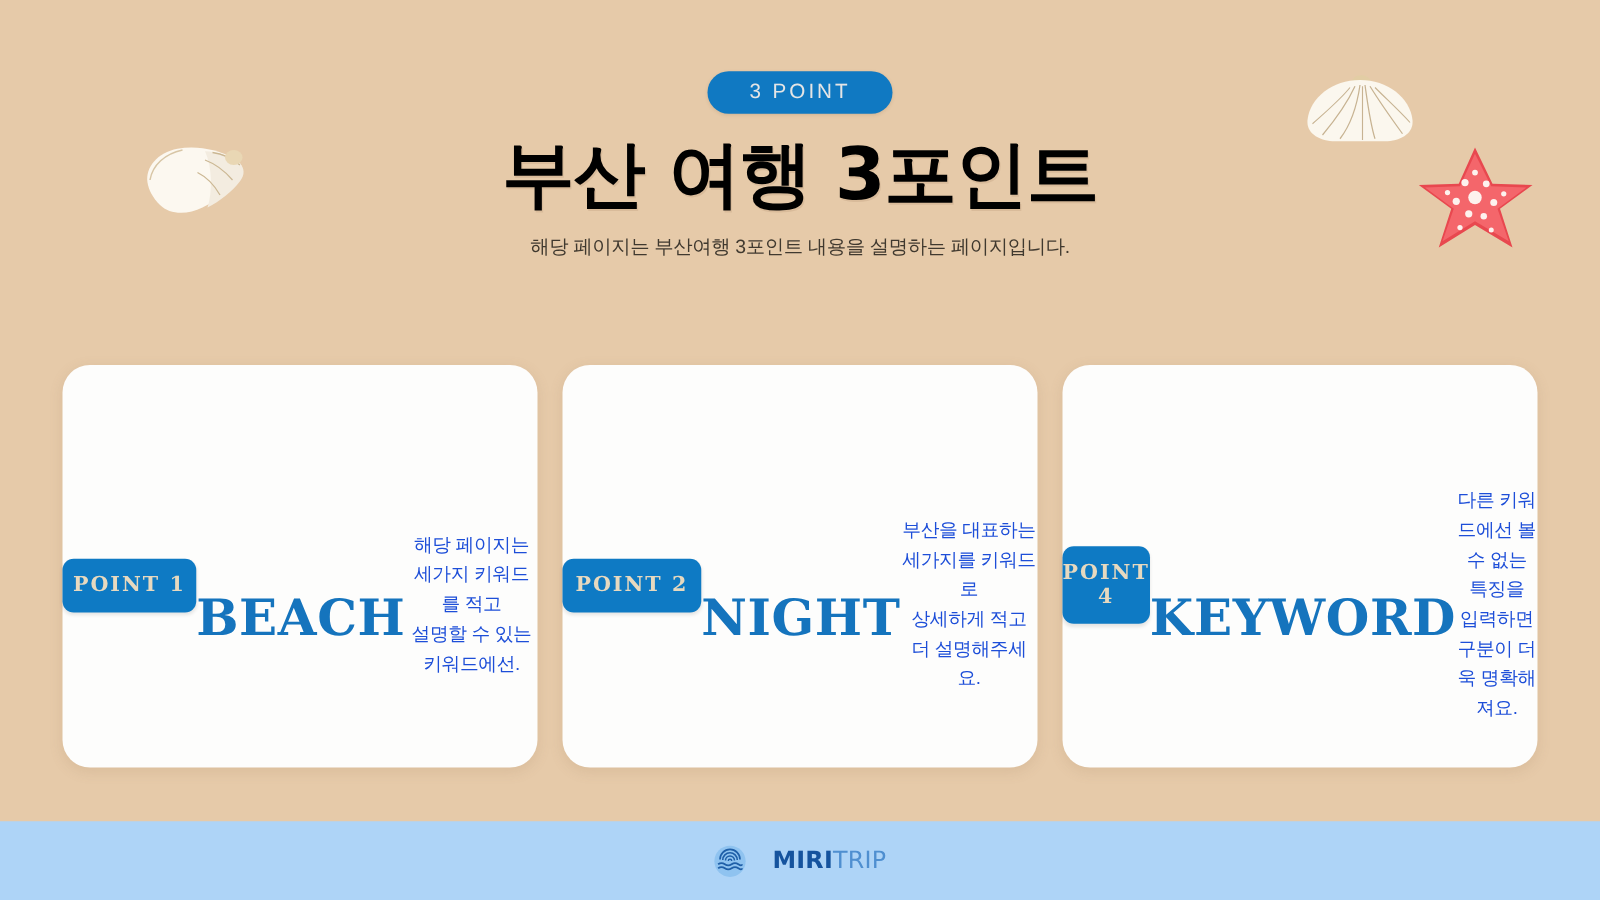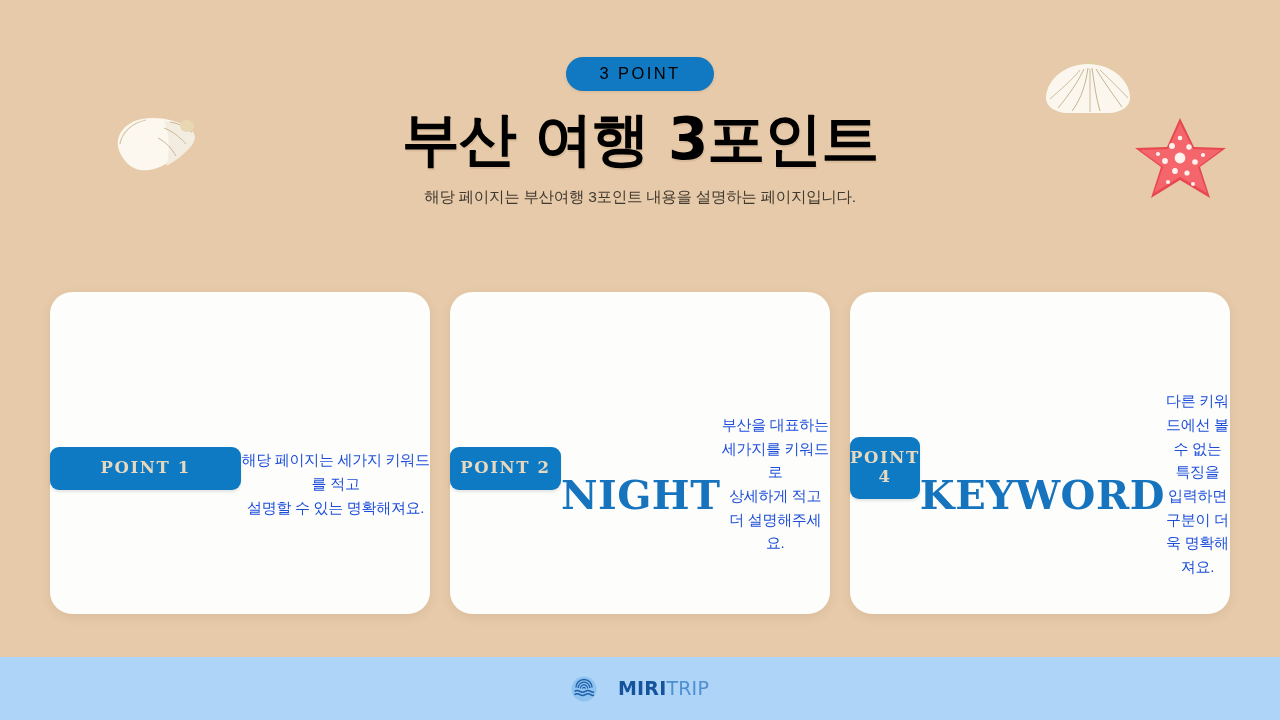--- a/index.html
+++ b/index.html
@@ -26,21 +26,21 @@
 
   
   .header { position:absolute; left:0; top:0; width:1280px; text-align:center; }
 
   .pill {
     display:inline-block;
     margin-top:57px;
     padding:7px 34px 9px;
     background:#1079c2;
     border-radius:20px;
-    color:#000000;
+    color:#e5e5e5;
     font-size:16.5px;
     letter-spacing:2.4px;
     line-height:1.1;
     box-shadow:0 1px 3px rgba(120,90,60,.18);
   }
 
   .page-title {
     margin-top:17px;
     color:#000000;
     font-family:"DejaVu Sans", sans-serif;
@@ -183,23 +183,24 @@
 <div class="header">
   <div class="pill">3 POINT</div>
   <h1 class="page-title">부산 여행 3포인트</h1>
   <p class="page-subtitle">해당 페이지는 부산여행 3포인트 내용을 설명하는 페이지입니다.</p>
 </div>
 
 <div class="cards">
 
   <div class="card">
     <div class="card-badge">POINT 1</div>
+    <div class="card-heading">BEACH</div>
     <div class="card-desc">
       <span>해당 페이지는 세가지 키워드를 적고</span>
-      <span>설명할 수 있는 명확해져요.</span>
+      <span>설명할 수 있는 키워드에선.</span>
     </div>
   </div>
 
   <div class="card">
     <div class="card-badge">POINT 2</div>
     <div class="card-heading">NIGHT</div>
     <div class="card-desc">
       <span>부산을 대표하는 세가지를 키워드로</span>
       <span>상세하게 적고 더 설명해주세요.</span>
     </div>

